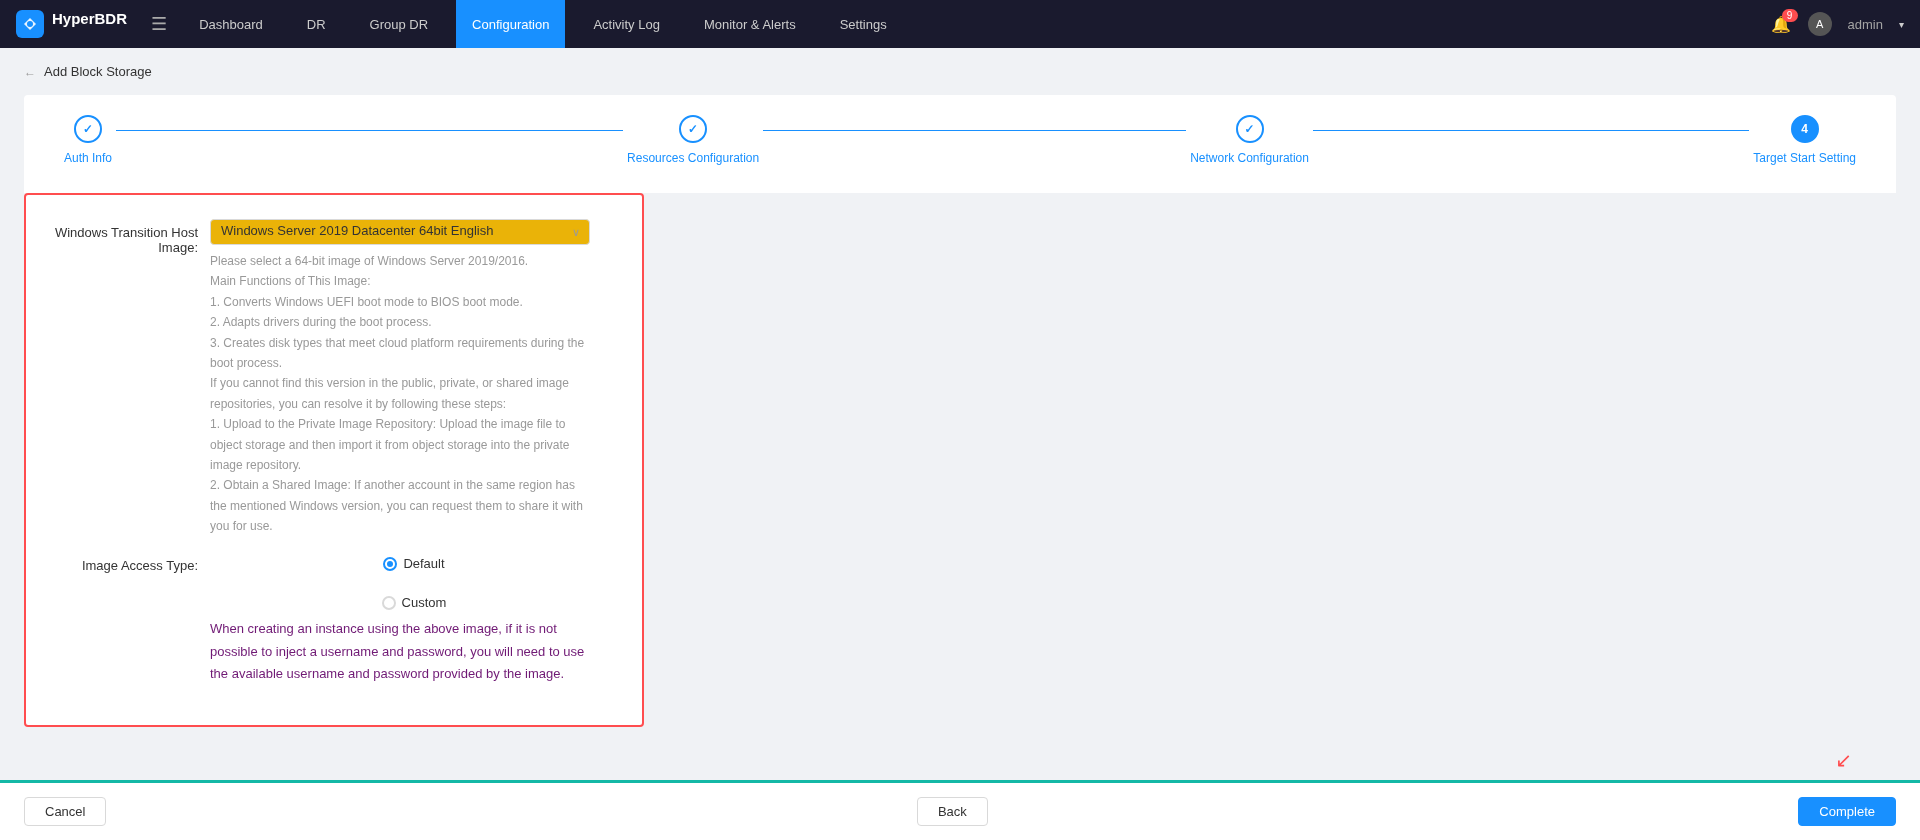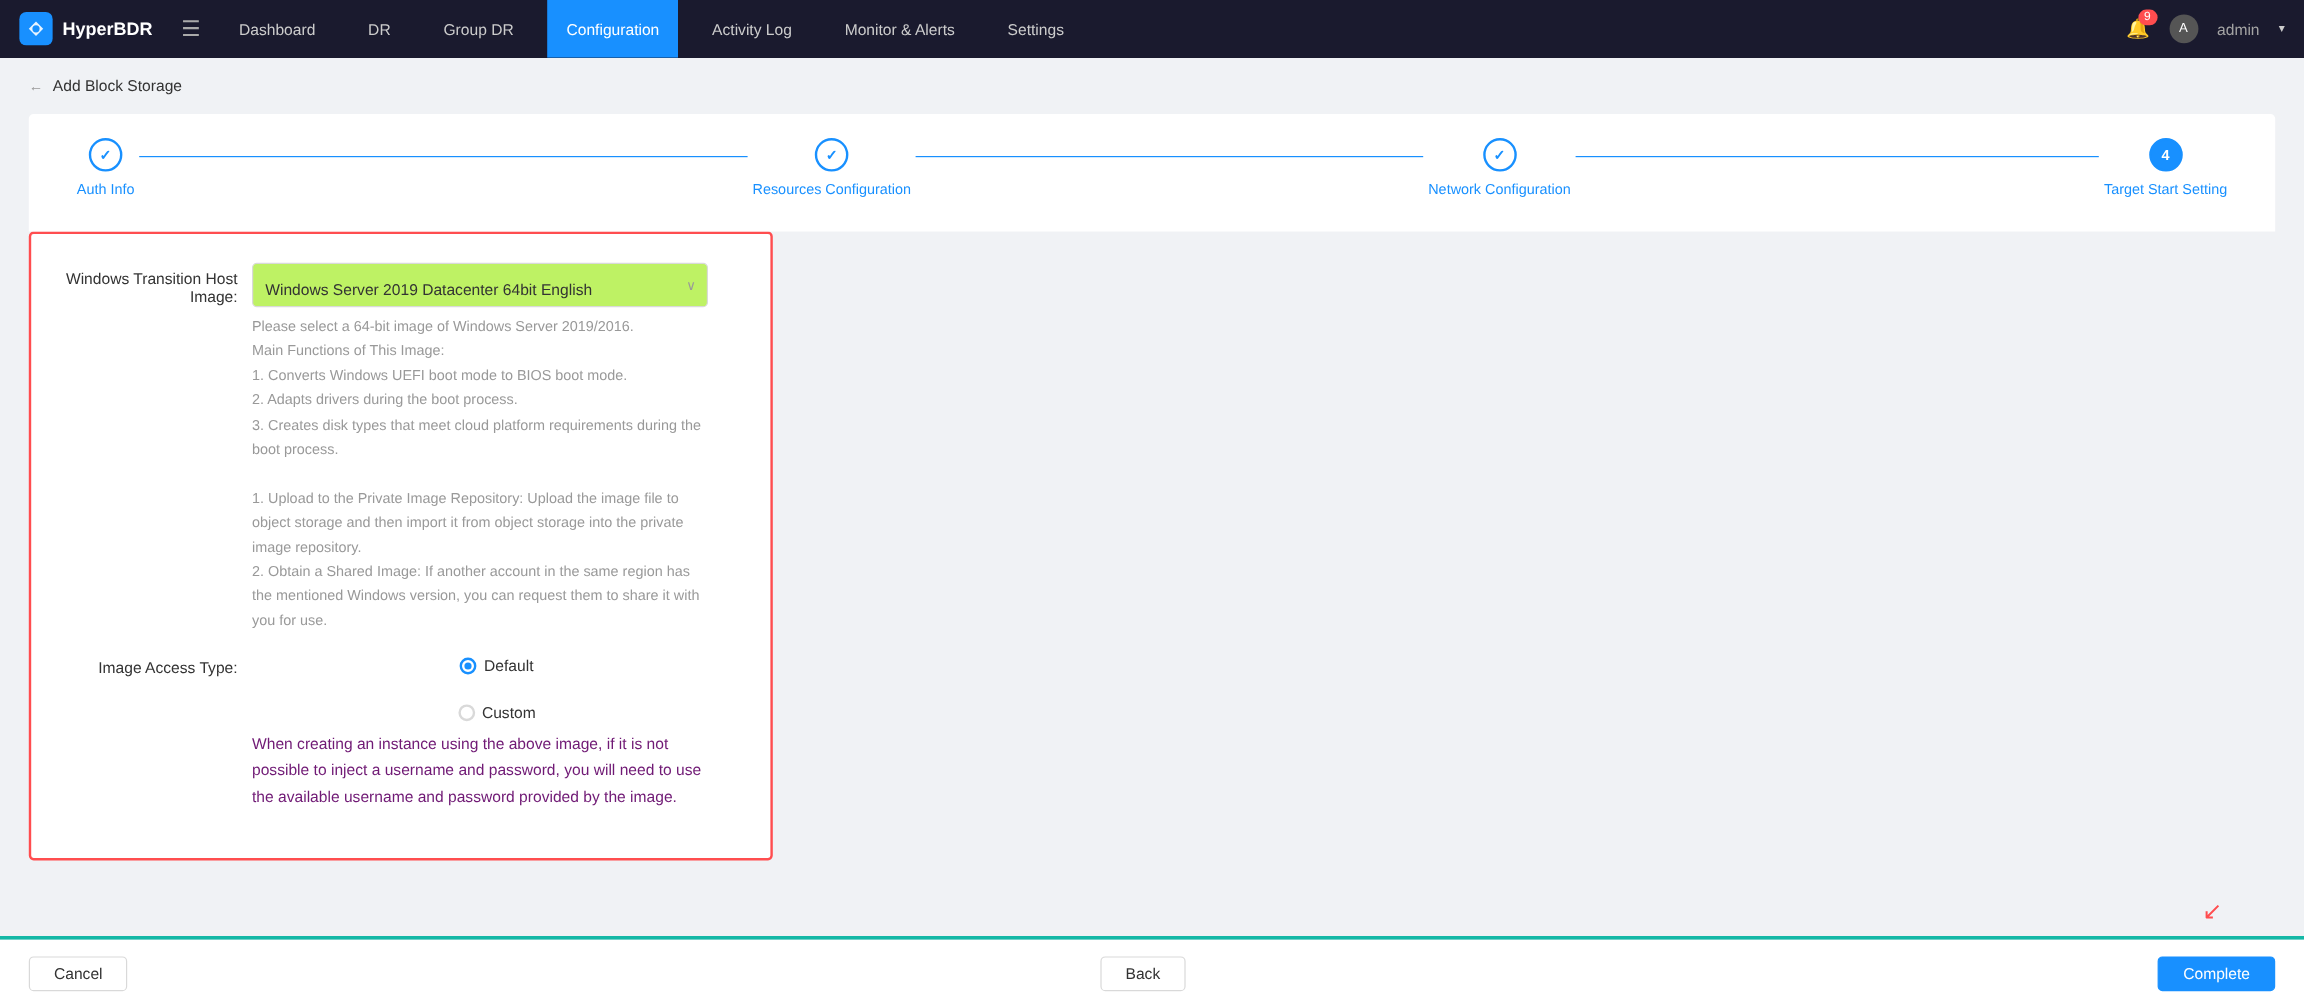--- a/index.html
+++ b/index.html
@@ -14,21 +14,21 @@
       padding: 0 16px;
       color: #fff;
       position: fixed;
       top: 0;
       left: 0;
       right: 0;
       z-index: 100;
     }
     .navbar-brand {
       display: flex;
-      align-items: center;
+      align-items: flex-start;
       gap: 8px;
       color: #fff;
       font-weight: 600;
       font-size: 15px;
       margin-right: 24px;
     }
     .brand-logo {
       width: 28px;
       height: 28px;
     }
@@ -201,25 +201,25 @@
       flex: 1;
     }
 
     .select-wrapper {
       position: relative;
       display: inline-block;
       width: 380px;
     }
     .form-select {
       width: 100%;
-      padding: 14px 32px 6px 10px;
+      padding: 3px 32px 6px 10px;
       border: 1px solid #d9d9d9;
       border-radius: 4px;
       font-size: 13px;
-      background: #bef264;
+      background: #eab308;
       appearance: none;
       cursor: pointer;
       color: #333;
     }
     .select-arrow {
       position: absolute;
       right: 10px;
       top: 50%;
       transform: translateY(-50%);
       color: #999;
@@ -408,21 +408,21 @@
             <option>Windows Server 2019 Datacenter 64bit English</option>
           </select>
           <span class="select-arrow">∨</span>
         </div>
         <div class="info-text">
           <span>Please select a 64-bit image of Windows Server 2019/2016.</span><br>
           <span>Main Functions of This Image:</span><br>
           <span>1. Converts Windows UEFI boot mode to BIOS boot mode.</span><br>
           <span>2. Adapts drivers during the boot process.</span><br>
           <span>3. Creates disk types that meet cloud platform requirements during the boot process.</span><br>
-          <br>
+          <span>If you cannot find this version in the public, private, or shared image repositories, you can resolve it by following these steps:</span><br>
           <span>1. Upload to the Private Image Repository: Upload the image file to object storage and then import it from object storage into the private image repository.</span><br>
           <span>2. Obtain a Shared Image: If another account in the same region has the mentioned Windows version, you can request them to share it with you for use.</span>
         </div>
       </div>
     </div>
 
     <div class="form-row">
       <div class="form-label">Image Access Type:</div>
       <div class="form-control-wrap">
         <div class="radio-group">

